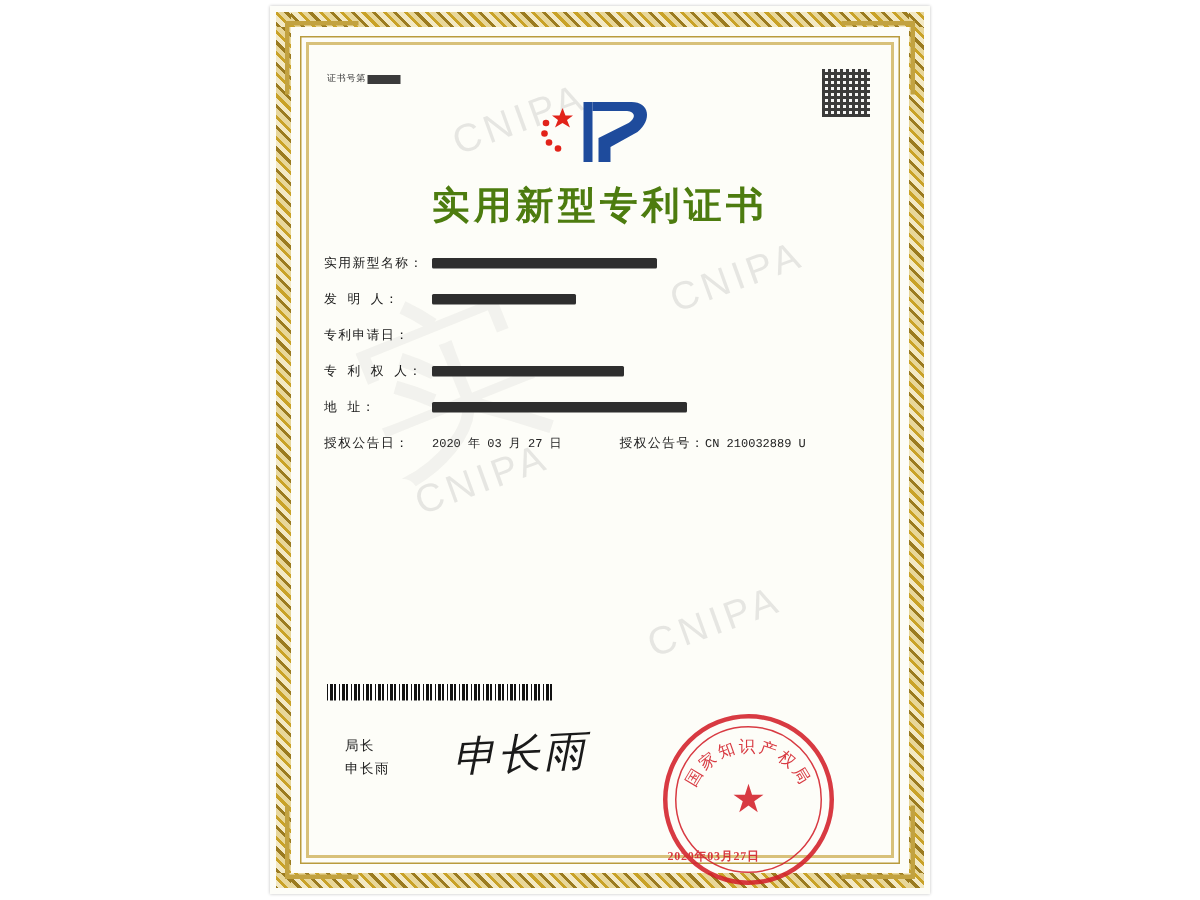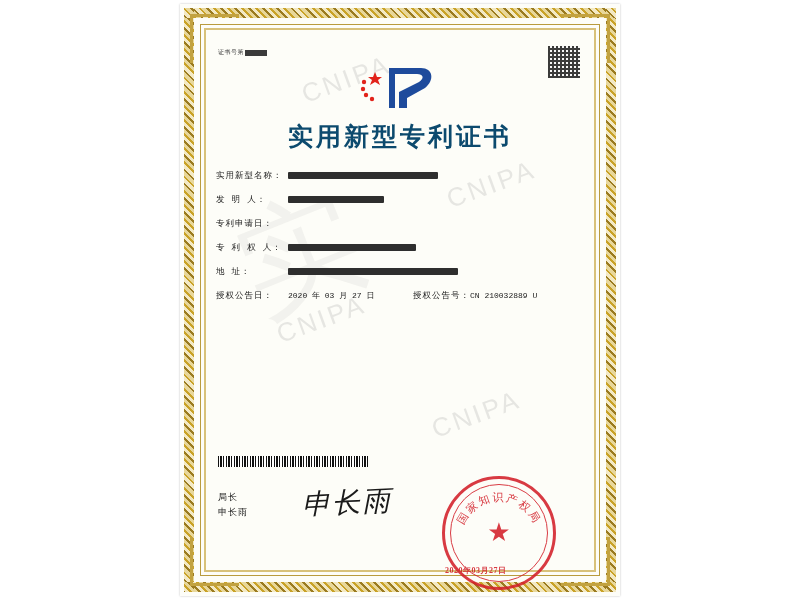--- a/index.html
+++ b/index.html
@@ -137,21 +137,21 @@
     height: 46px;
   }
   .title {
     position: absolute;
     left: 0;
     top: 82px;
     width: 100%;
     text-align: center;
     font-size: 25px;
     font-weight: bold;
-    color: #0c4a6e;
+    color: #4d7c0f;
     letter-spacing: 3px;
     font-family: "Liberation Serif", "DejaVu Serif", serif;
   }
 
   .fields {
     position: absolute;
     left: 0;
     top: 126px;
     width: 100%;
     font-size: 8.5px;
@@ -208,21 +208,21 @@
     top: 418px;
     width: 150px;
     height: 11px;
     background: repeating-linear-gradient(90deg,
       #111 0 1px, #fff 1px 2px, #111 2px 4px, #fff 4px 5px,
       #111 5px 6px, #fff 6px 8px);
   }
 
   .sign-block {
     position: absolute;
-    left: 2px;
+    left: 14px;
     top: 452px;
     font-size: 9px;
     line-height: 15px;
     letter-spacing: 1px;
     color: #1a1a1a;
   }
   .handwriting {
     position: absolute;
     left: 86px;
     top: 446px;

